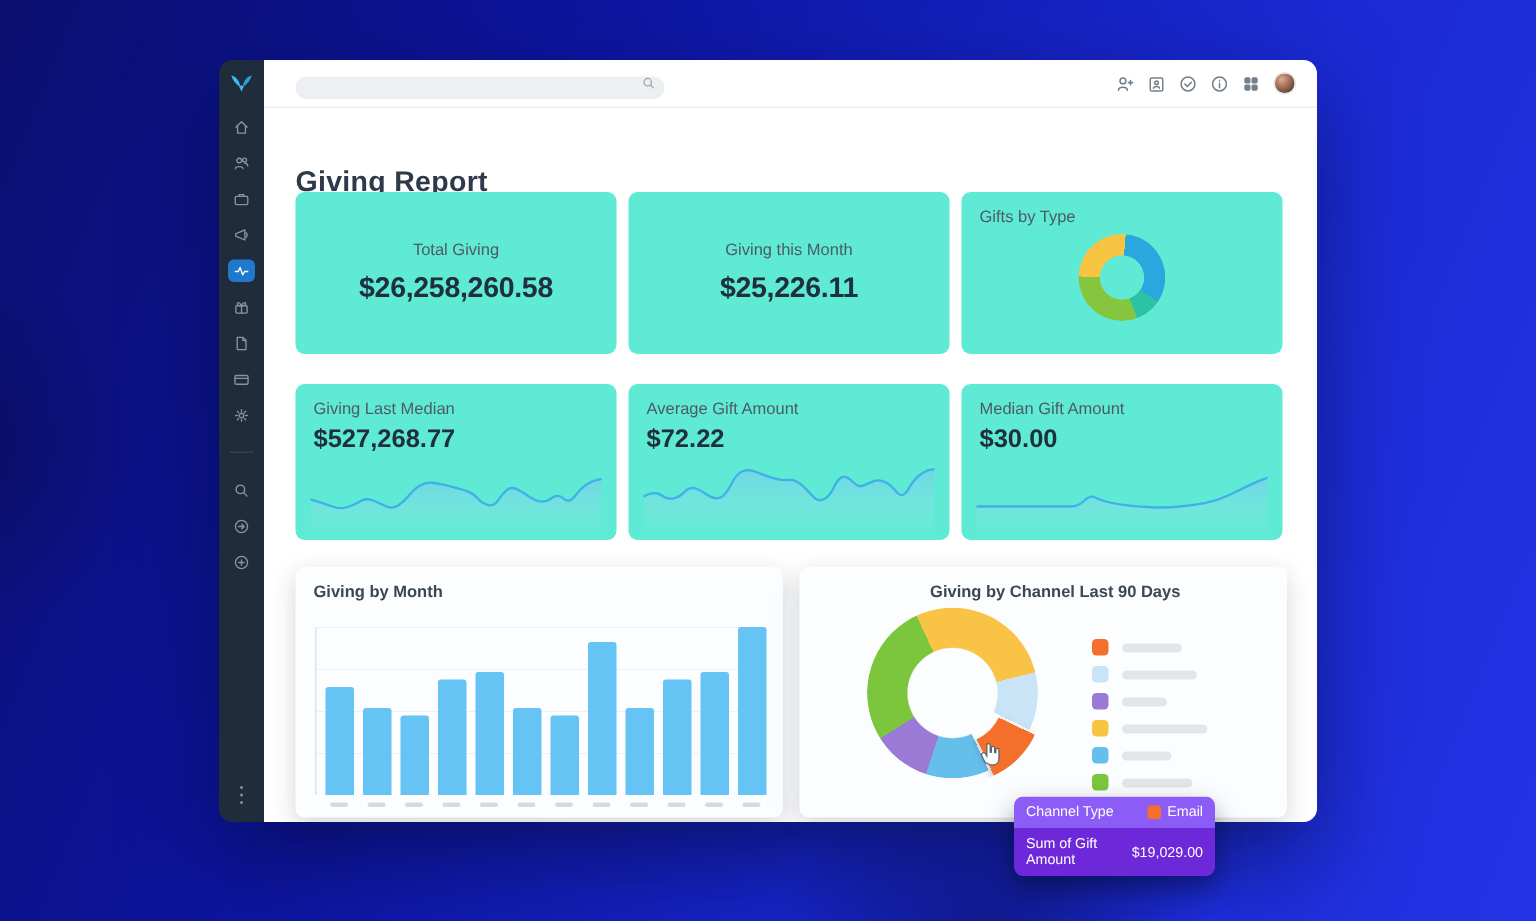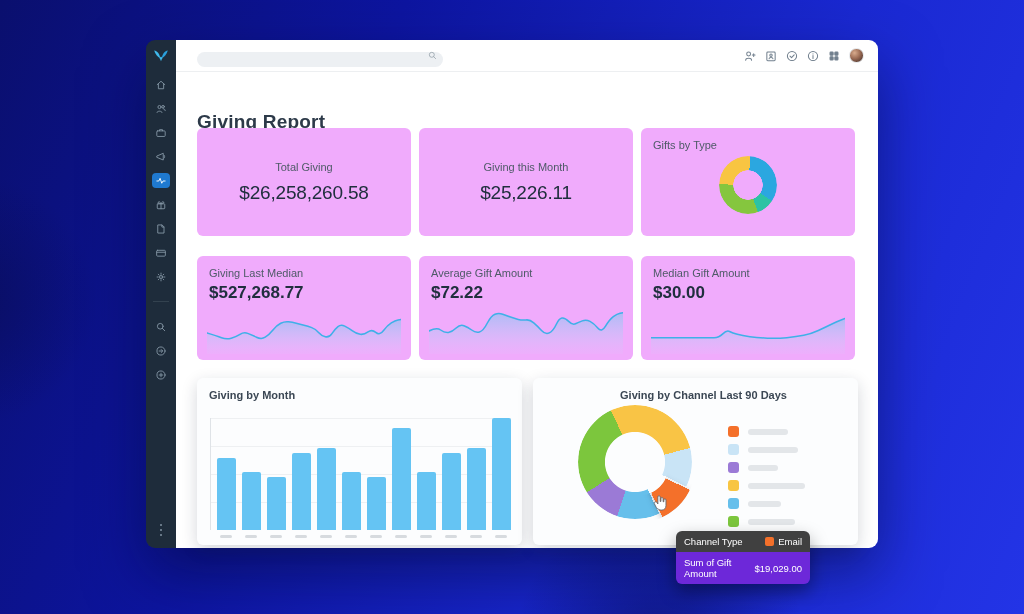--- a/index.html
+++ b/index.html
@@ -42,24 +42,24 @@
   .tb-icons svg { width:12px; height:12px; stroke:#72808e; fill:none; stroke-width:1.1;
     stroke-linecap:round; stroke-linejoin:round; cursor:pointer; }
   .avatar { width:15px; height:15px; border-radius:50%; cursor:pointer;
     background:radial-gradient(circle at 35% 30%, #d8ab8d 0%, #9c6c55 45%, #4a342c 90%);
     border:1px solid #e3e6e9; }
 
   .page-title { position:absolute; left:21px; top:55px; font-size:19px; font-weight:700;
     color:#2d3a49; letter-spacing:.2px;margin-top:16px; }
 
   
-  .card { position:absolute; background:#f0abfc; border-radius:6px; }
+  .card { position:absolute; background:#5eead4; border-radius:6px; }
   .card.center { display:flex; flex-direction:column; align-items:center; justify-content:center; }
   .stat-label { font-size:11px; color:#4e5a67; margin-bottom:9px; }
-  .stat-value { font-size:19px; font-weight:400; color:#202f3e; letter-spacing:-.2px;text-align:center; }
+  .stat-value { font-size:19px; font-weight:700; color:#202f3e; letter-spacing:-.2px;text-align:center; }
   .card .corner-label { position:absolute; left:12px; top:11px; font-size:11px; color:#4e5a67; }
   .trend-value { position:absolute; left:12px; top:27px; font-size:17px; font-weight:700; color:#202f3e; }
   .spark { position:absolute; left:10px; right:10px; bottom:6px; height:48px; }
   .spark svg { width:100%; height:100%; }
 
   
   .donut-wrap { position:absolute; }
   .donut-layer { position:absolute; inset:0; border-radius:50%;
     -webkit-mask:radial-gradient(closest-side, transparent var(--hole), #000 calc(var(--hole) + 1.5%));
     mask:radial-gradient(closest-side, transparent var(--hole), #000 calc(var(--hole) + 1.5%)); }
@@ -85,21 +85,21 @@
   .legend { position:absolute; left:195px; top:48px; }
   .legend-row { display:flex; align-items:center; margin-bottom:7px; cursor:pointer; }
   .legend-swatch { width:11px; height:11px; border-radius:3px; flex-shrink:0; }
   .legend-label-bar { height:6px; border-radius:3px; background:#e3e6e9; margin-left:9px; }
 
   
   .tooltip { position:absolute; left:676px; top:531px; width:134px; z-index:6;
     border-radius:6px; overflow:hidden; box-shadow:0 8px 18px rgba(0,0,10,.4);
     font-size:9.5px; color:#fff; }
   .tt-row { display:flex; align-items:center; padding:5px 8px; }
-  .tt-row.r1 { background:#404040; }
+  .tt-row.r1 { background:#8b5cf6; }
   .tt-row.r2 { background:#6d28d9; }
   .tt-spacer { flex:1; }
   .tt-swatch { width:9px; height:9px; border-radius:2px; margin-right:4px; }
 
   .cursor-hand { position:absolute; left:650px; top:492px; width:19px; height:19px; z-index:7; }
 </style>
 </head>
 <body>
 
 <div class="window">

